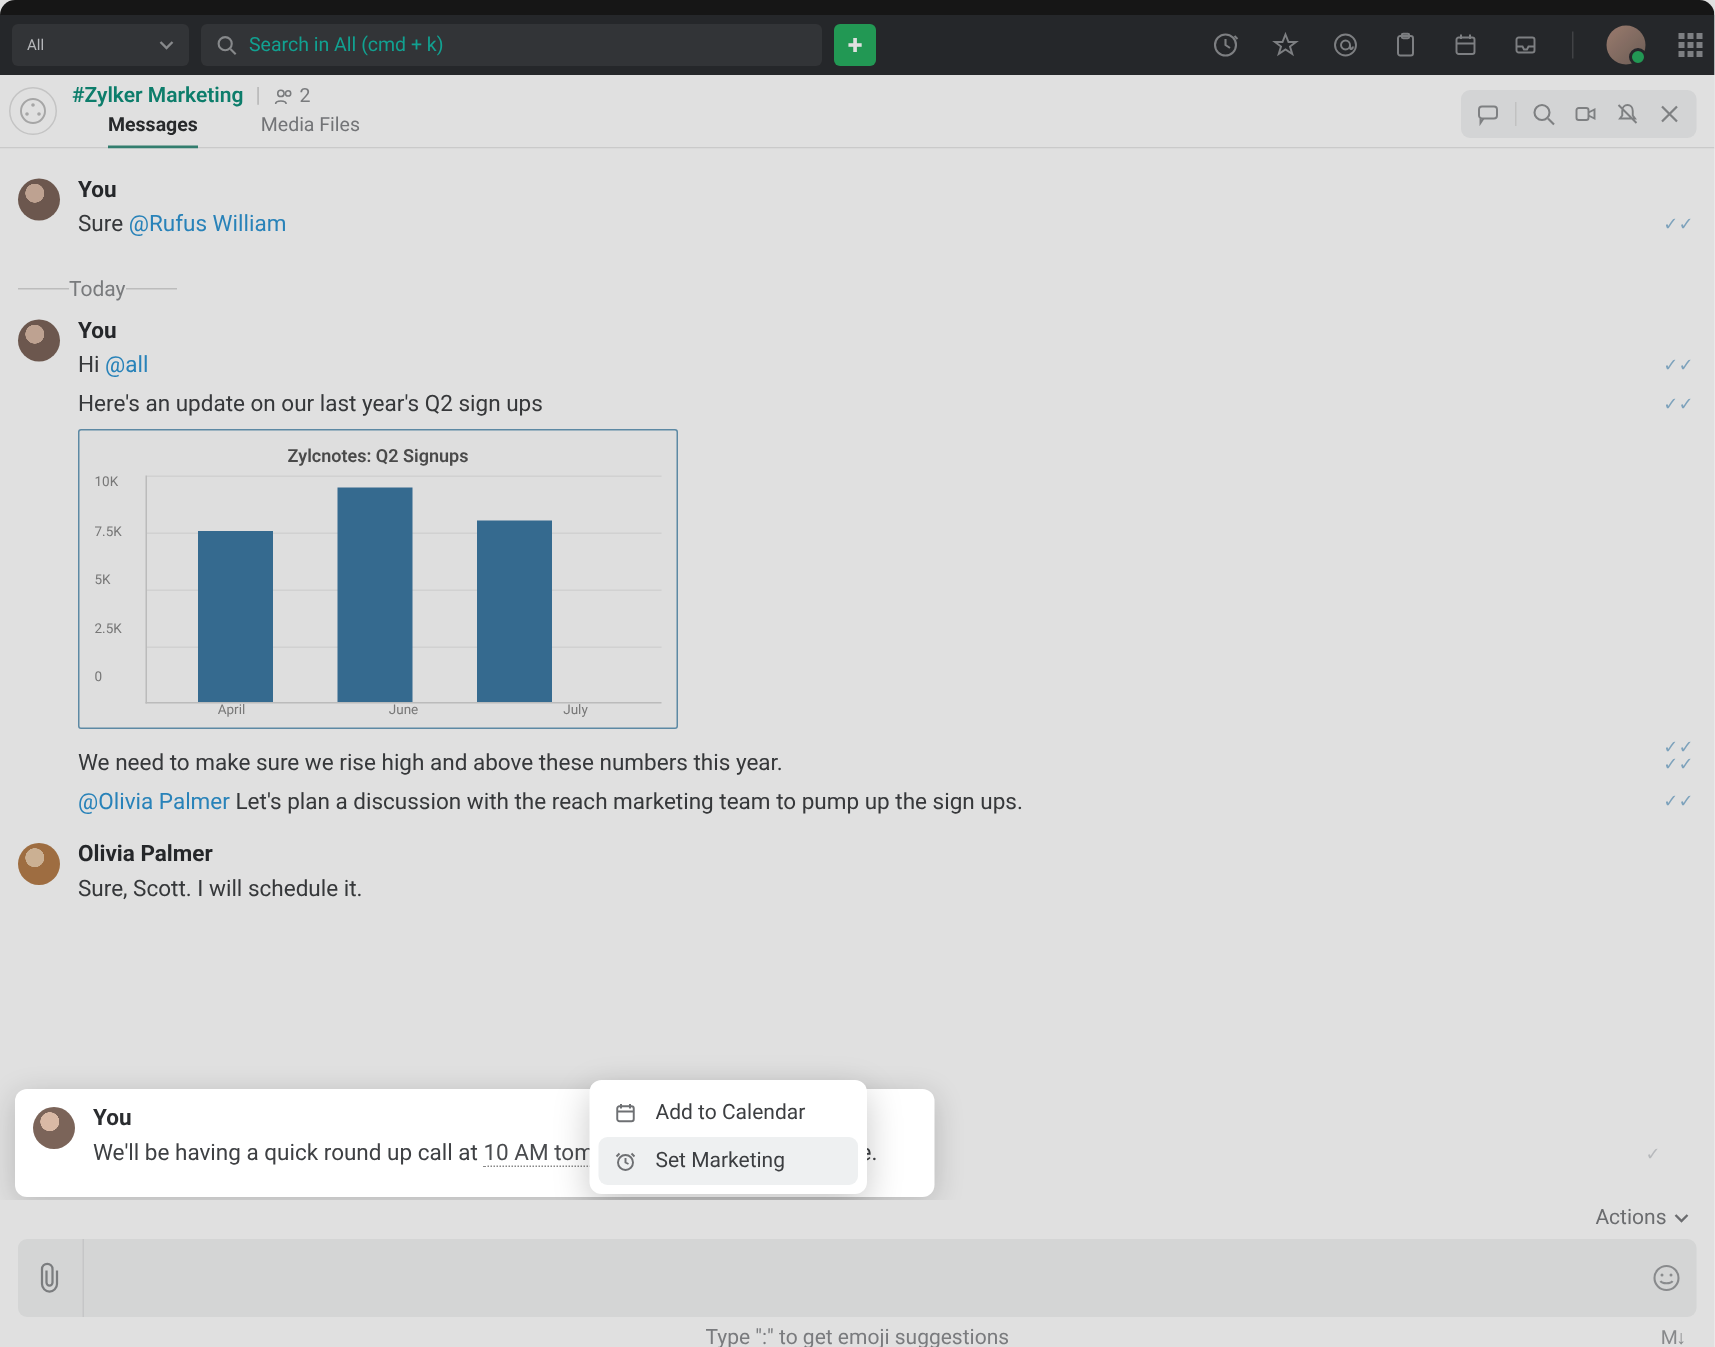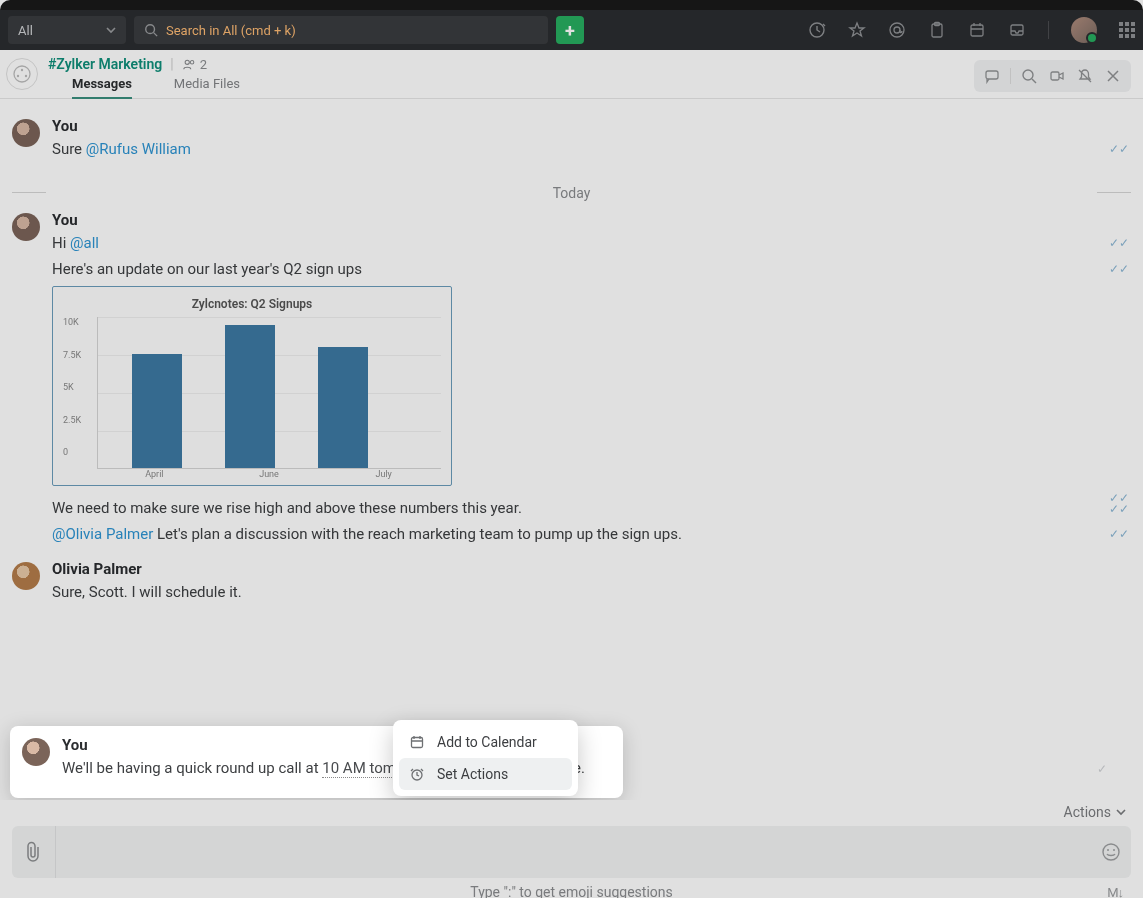--- a/index.html
+++ b/index.html
@@ -1,21 +1,21 @@
 <!DOCTYPE html>
 <html><head>
 <meta charset="utf-8">
 <style>
   *{box-sizing:border-box;margin:0;padding:0;font-family:-apple-system,BlinkMacSystemFont,"Segoe UI",Roboto,Helvetica,Arial,sans-serif;}
   body{width:1143px;height:898px;background:#fff;overflow:hidden;border-radius:10px;border-top:10px solid #1a1a1a;}
   .overlay-dim{position:absolute;inset:0;background:rgba(0,0,0,0.12);z-index:5;pointer-events:none;}
   
   .topbar{height:40px;background:#2b2d30;display:flex;align-items:center;padding:0 8px;gap:8px;position:relative;z-index:2;}
-  .scope-select{display:flex;align-items:center;gap:6px;background:#3a3c3f;color:#cfd1d4;font-size:13px;height:28px;padding:0 10px;border-radius:4px;width:118px;justify-content:space-between;}
-  .search-wrap{display:flex;align-items:center;gap:8px;background:#3a3c3f;color:#fdba74;height:28px;flex:0 0 414px;border-radius:4px;padding:0 10px;font-size:13px;}
+  .scope-select{display:flex;align-items:center;gap:6px;background:#3a3c3f;color:#cfd1d4;font-size:10px;height:28px;padding:0 10px;border-radius:4px;width:118px;justify-content:space-between;}
+  .search-wrap{display:flex;align-items:center;gap:8px;background:#3a3c3f;color:#14b8a6;height:28px;flex:0 0 414px;border-radius:4px;padding:0 10px;font-size:13px;}
   .plus-btn{width:28px;height:28px;border-radius:4px;background:#27ae60;color:#fff;display:flex;align-items:center;justify-content:center;font-size:18px;font-weight:bold;}
   .top-icons{margin-left:auto;display:flex;align-items:center;gap:22px;color:#8f9194;}
   .top-icons .ico{width:18px;height:18px;display:flex;align-items:center;justify-content:center;}
   .avatar-sm{width:26px;height:26px;border-radius:50%;background:linear-gradient(135deg,#b08c7d,#7a6a62);position:relative;}
   .avatar-sm::after{content:"";position:absolute;right:-1px;bottom:-1px;width:8px;height:8px;border-radius:50%;background:#27ae60;border:2px solid #2b2d30;}
   .grid-icon{display:grid;grid-template-columns:repeat(3,4px);grid-template-rows:repeat(3,4px);gap:2px;}
   .grid-icon span{background:#8f9194;width:4px;height:4px;}
   .sep-v{width:1px;height:18px;background:#4a4c4f;}
   
   .chan-header{height:49px;border-bottom:1px solid #e6e6e6;display:flex;align-items:flex-start;padding:6px 12px 0 6px;gap:10px;background:#fff;}
@@ -37,21 +37,21 @@
   .mavatar{width:28px;height:28px;border-radius:50%;flex-shrink:0;margin-top:2px;}
   .av-scott{background:radial-gradient(circle at 40% 35%,#d9b9a5 25%,#7b6459 26%);}
   .av-olivia{background:radial-gradient(circle at 40% 35%,#e7c9a8 25%,#b47d4a 26%);}
   .mbody{flex:1;font-size:15px;color:#3e4043;}
   .mauthor{font-weight:700;color:#2b2d30;margin-bottom:4px;}
   .mline{margin:4px 0;position:relative;line-height:1.45;}
   .mention{color:#2e95d3;}
   .mention-g{color:#2e95d3;}
   .read-check{position:absolute;right:2px;bottom:2px;color:#8fb9d6;font-size:12px;}
   .read-check.grey{color:#b7b9bc;}
-  .divider{display:flex;align-items:center;justify-content:space-between;margin:20px 0 8px;color:#8a8c8f;font-size:14px;}
+  .divider{display:flex;align-items:center;justify-content:flex-start;margin:20px 0 8px;color:#8a8c8f;font-size:14px;}
   .divider hr{flex:0 0 34px;border:none;border-top:1px solid #d7d7d7;}
   
   .chart-card{border:1px solid #6a9dbb;width:400px;height:200px;border-radius:2px;margin-top:6px;background:#fdfdfd;padding:10px 10px 6px 10px;display:flex;flex-direction:column;}
   .chart-title{text-align:center;font-size:12px;font-weight:600;color:#555;margin-bottom:6px;}
   .chart-body{flex:1;display:flex;}
   .y-axis{display:flex;flex-direction:column;justify-content:space-between;font-size:9px;color:#888;width:34px;align-items:flex-start;padding-right:4px;padding-bottom:12px;}
   .plot{flex:1;position:relative;border-left:1px solid #d5d5d5;border-bottom:1px solid #d5d5d5;}
   .gridline{position:absolute;left:0;right:0;border-top:1px solid #eee;}
   .bar{position:absolute;bottom:0;width:50px;background:#3d79a3;}
   .x-axis{display:flex;font-size:9px;color:#888;padding-left:34px;}
@@ -307,21 +307,21 @@
           <rect x="2.5" y="3.5" width="11" height="10" rx="1.5" fill="none" stroke="currentColor" stroke-width="1.3"></rect>
           <path d="M2.5 7h11M5 2v3M11 2v3" stroke="currentColor" stroke-width="1.3"></path>
         </svg>
       <span>Add to Calendar</span>
     </div>
     <div class="popup-item sel">
       <svg width="16" height="16" viewBox="0 0 16 16">
           <circle cx="8" cy="9" r="5" fill="none" stroke="currentColor" stroke-width="1.3"></circle>
           <path d="M8 6v3l2 1M4 3L2 5M12 3l2 2" fill="none" stroke="currentColor" stroke-width="1.3"></path>
         </svg>
-      <span>Set Actions</span>
+      <span>Set Marketing</span>
     </div>
   </div>
 
 </div>
 
 <div class="overlay-dim"></div>
 
 <div class="footer">
   <div class="actions-link">
     <span>Actions</span>

